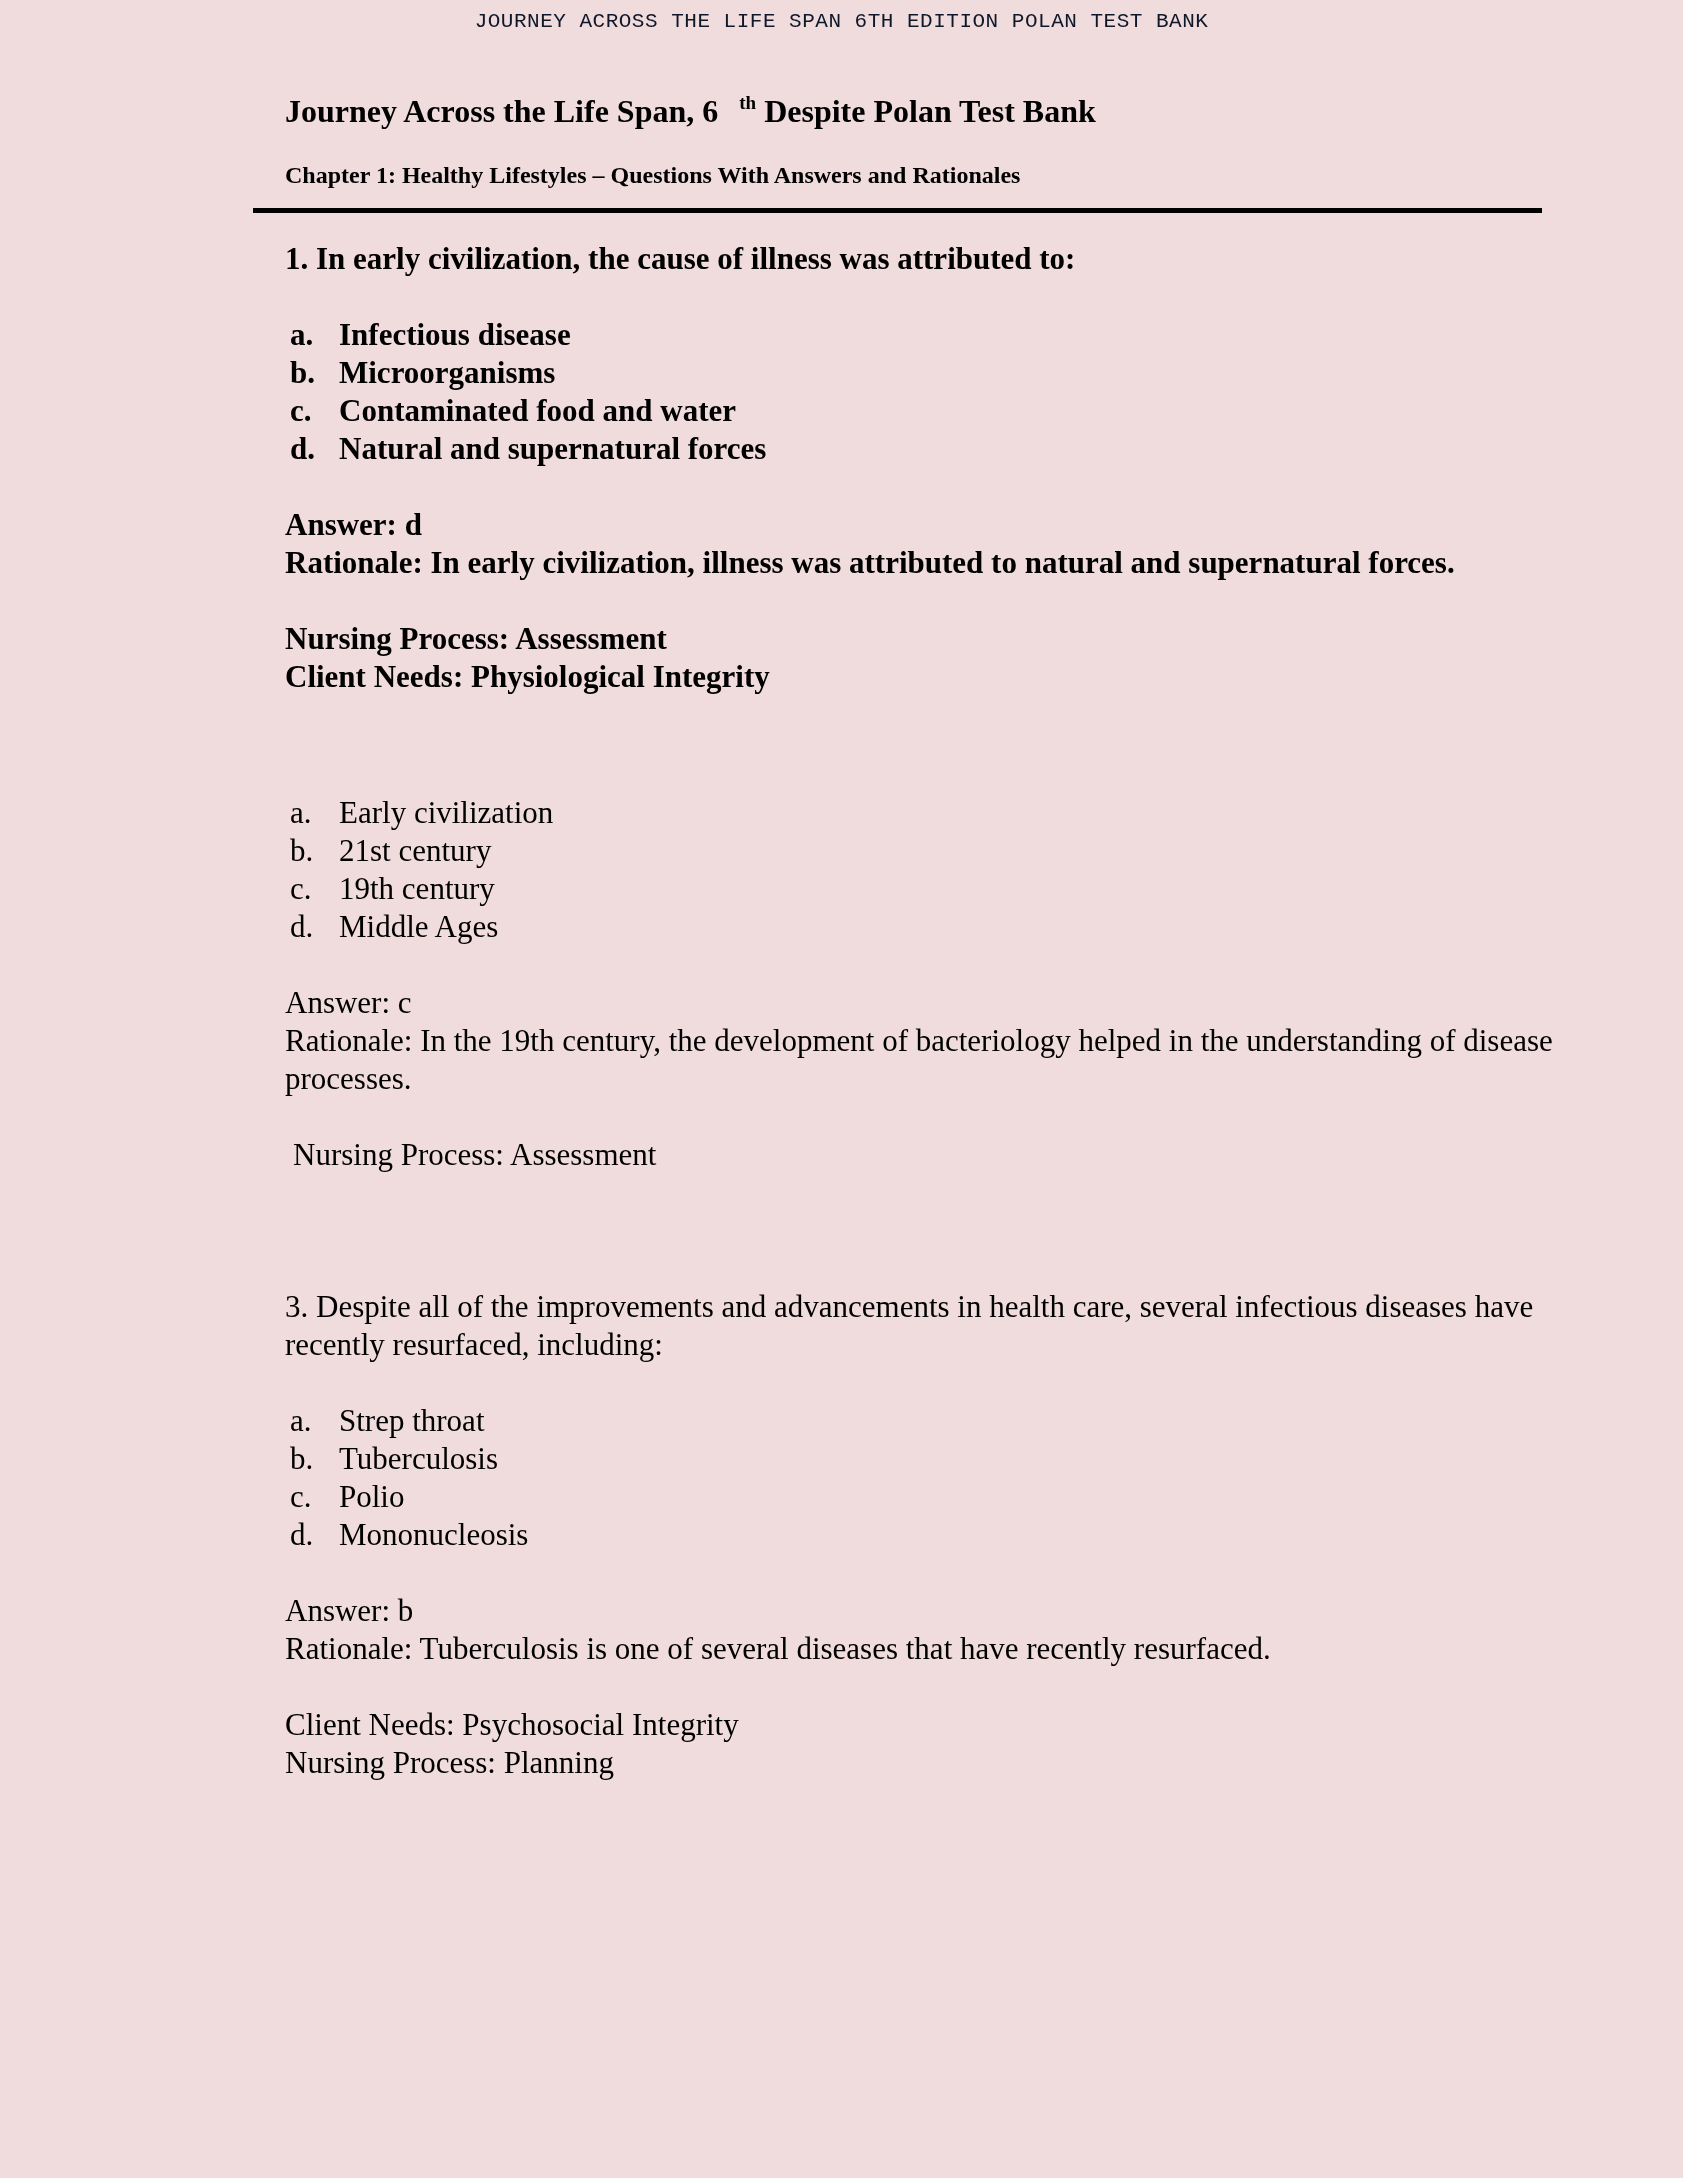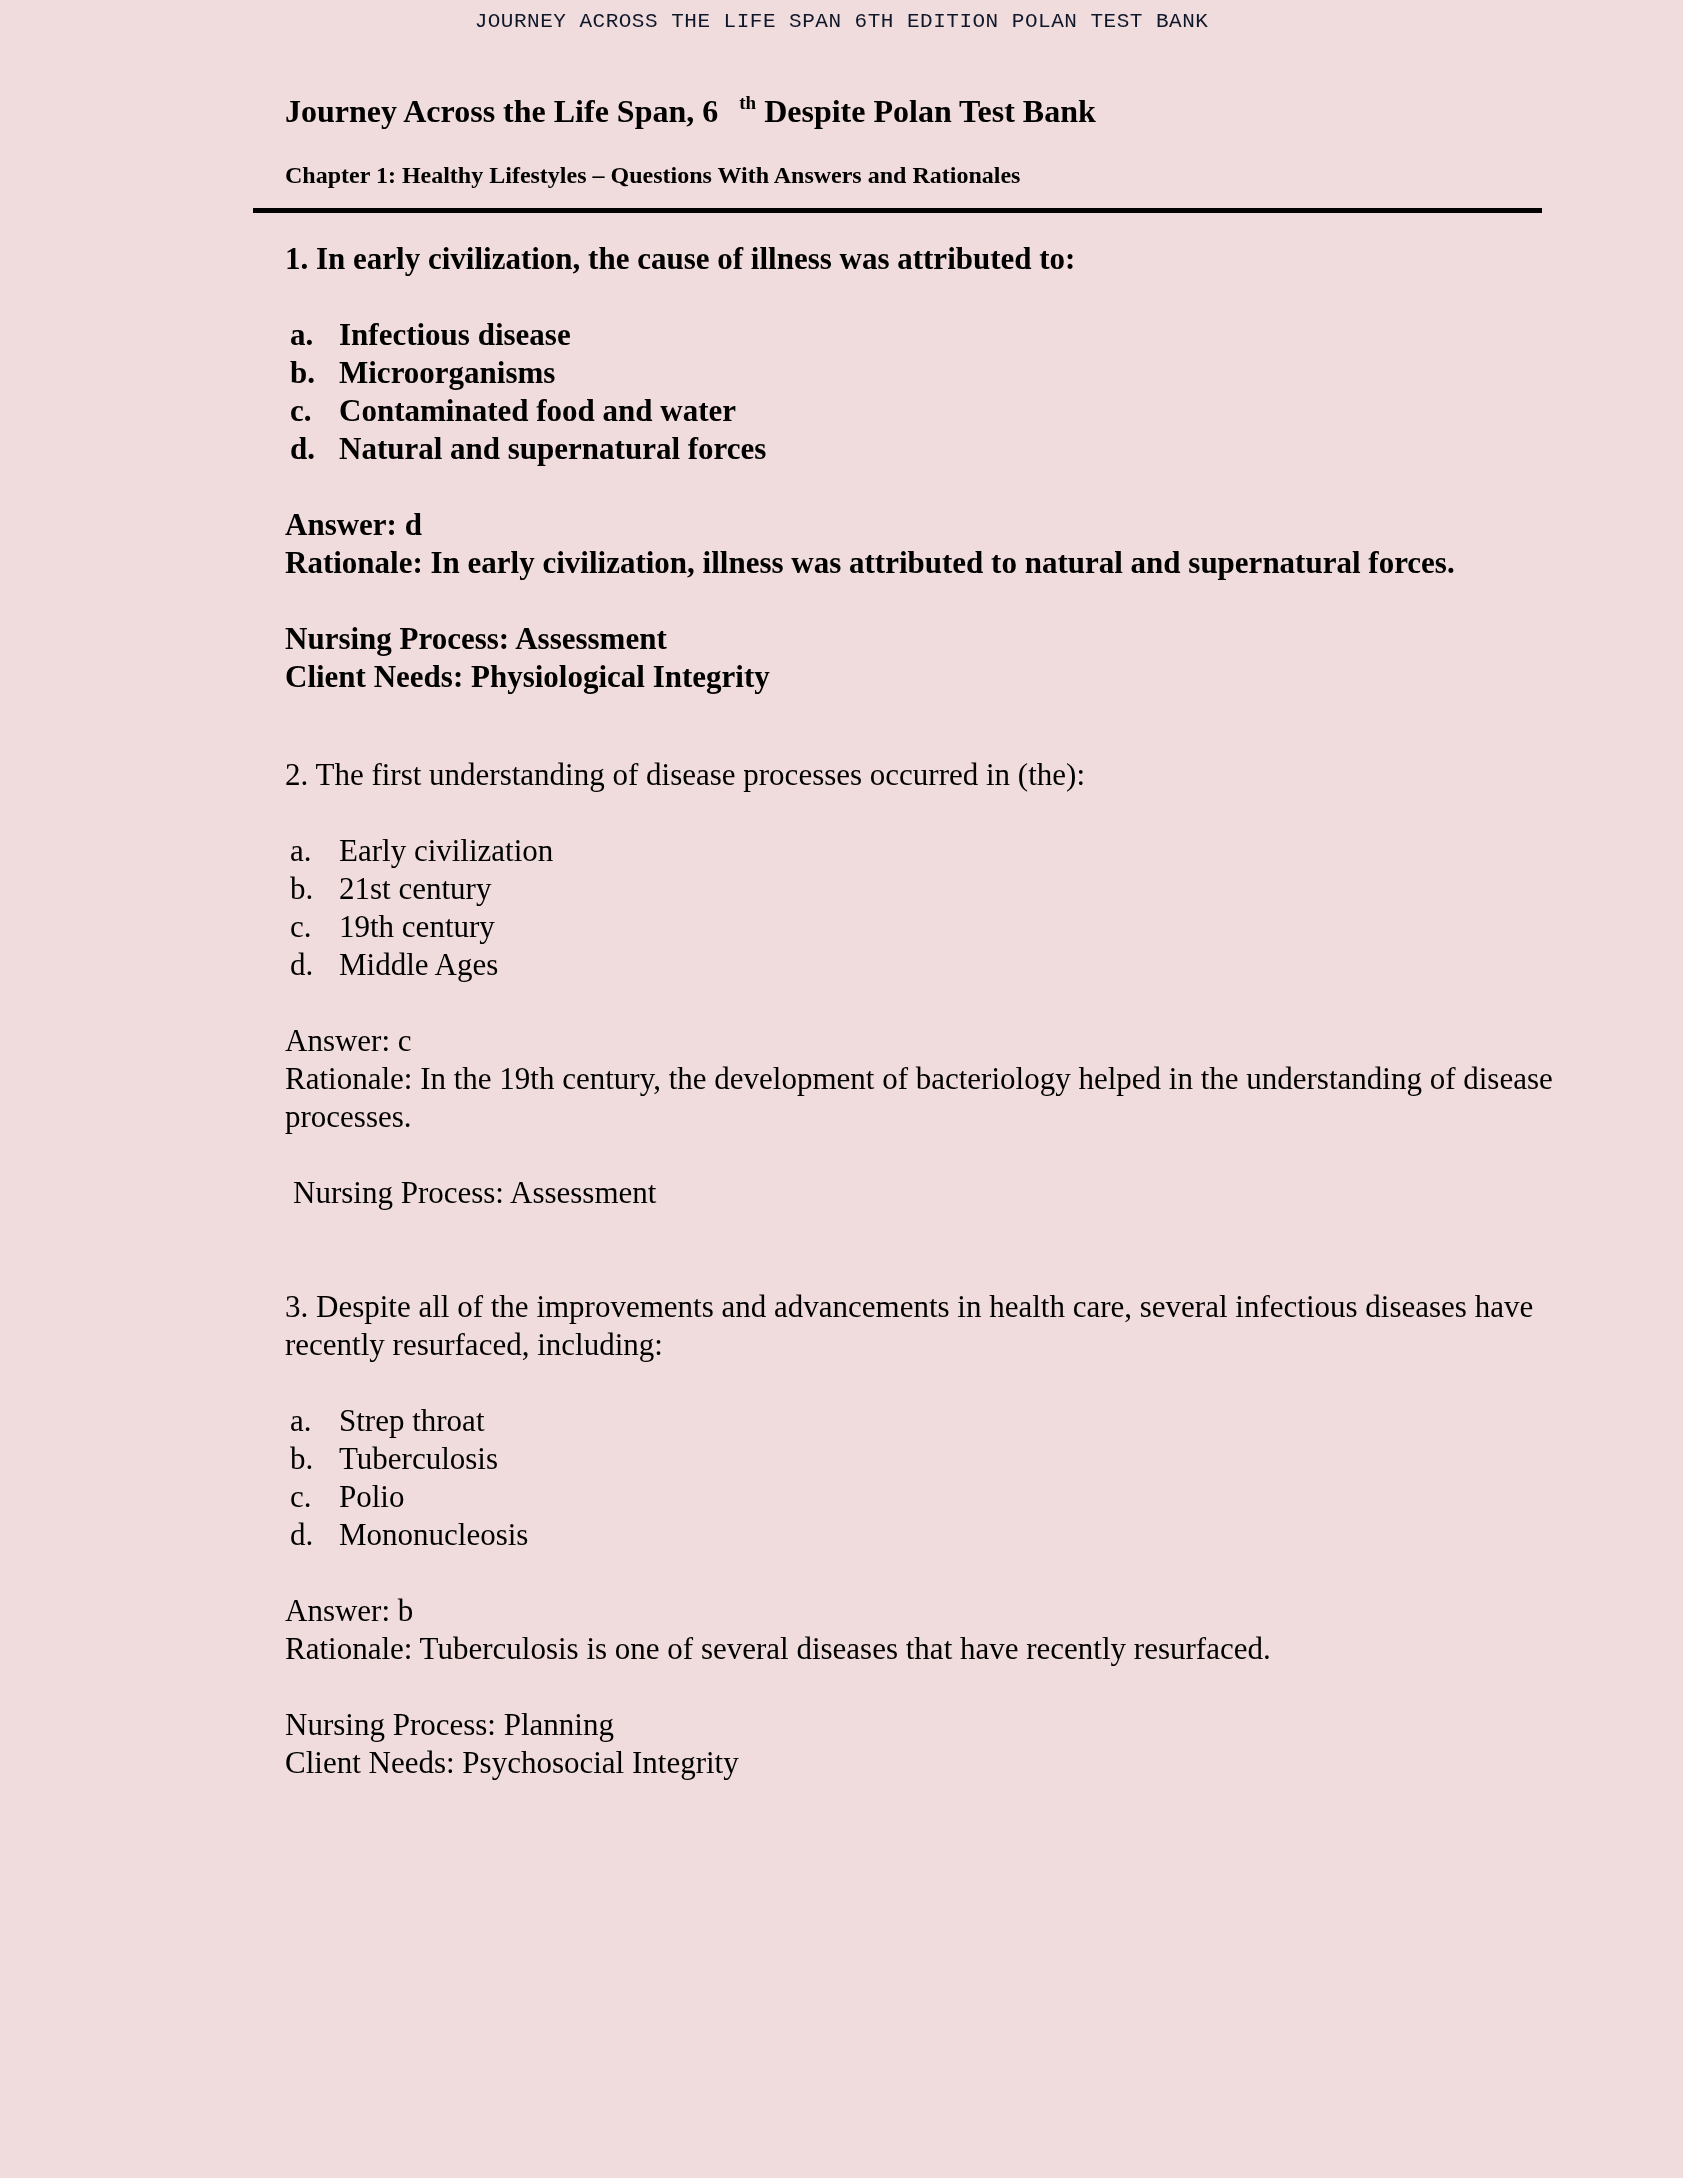--- a/index.html
+++ b/index.html
@@ -128,21 +128,20 @@
     </ul>
     <div class="gap"></div>
     <p>Answer: d</p>
     <p>Rationale: In early civilization, illness was attributed to natural and supernatural forces.</p>
     <div class="gap"></div>
     <p>Nursing Process: Assessment</p>
     <p>Client Needs: Physiological Integrity</p>
   </div>
 
   <div class="q" style="top: 756px;">
-    <p>2. The first understanding of disease processes occurred in (the):</p>
     <div class="gap"></div>
     <ul class="opts">
       <li>
           <span class="opt-letter">a.</span>
           <span>Early civilization</span>
         </li>
       <li>
           <span class="opt-letter">b.</span>
           <span>21st century</span>
         </li>
@@ -180,18 +179,18 @@
         </li>
       <li>
           <span class="opt-letter">d.</span>
           <span>Mononucleosis</span>
         </li>
     </ul>
     <div class="gap"></div>
     <p>Answer: b</p>
     <p>Rationale: Tuberculosis is one of several diseases that have recently resurfaced.</p>
     <div class="gap"></div>
+    <p>Client Needs: Psychosocial Integrity</p>
     <p>Nursing Process: Planning</p>
-    <p>Client Needs: Psychosocial Integrity</p>
   </div>
 
 </div>
 
 
 </body></html>

